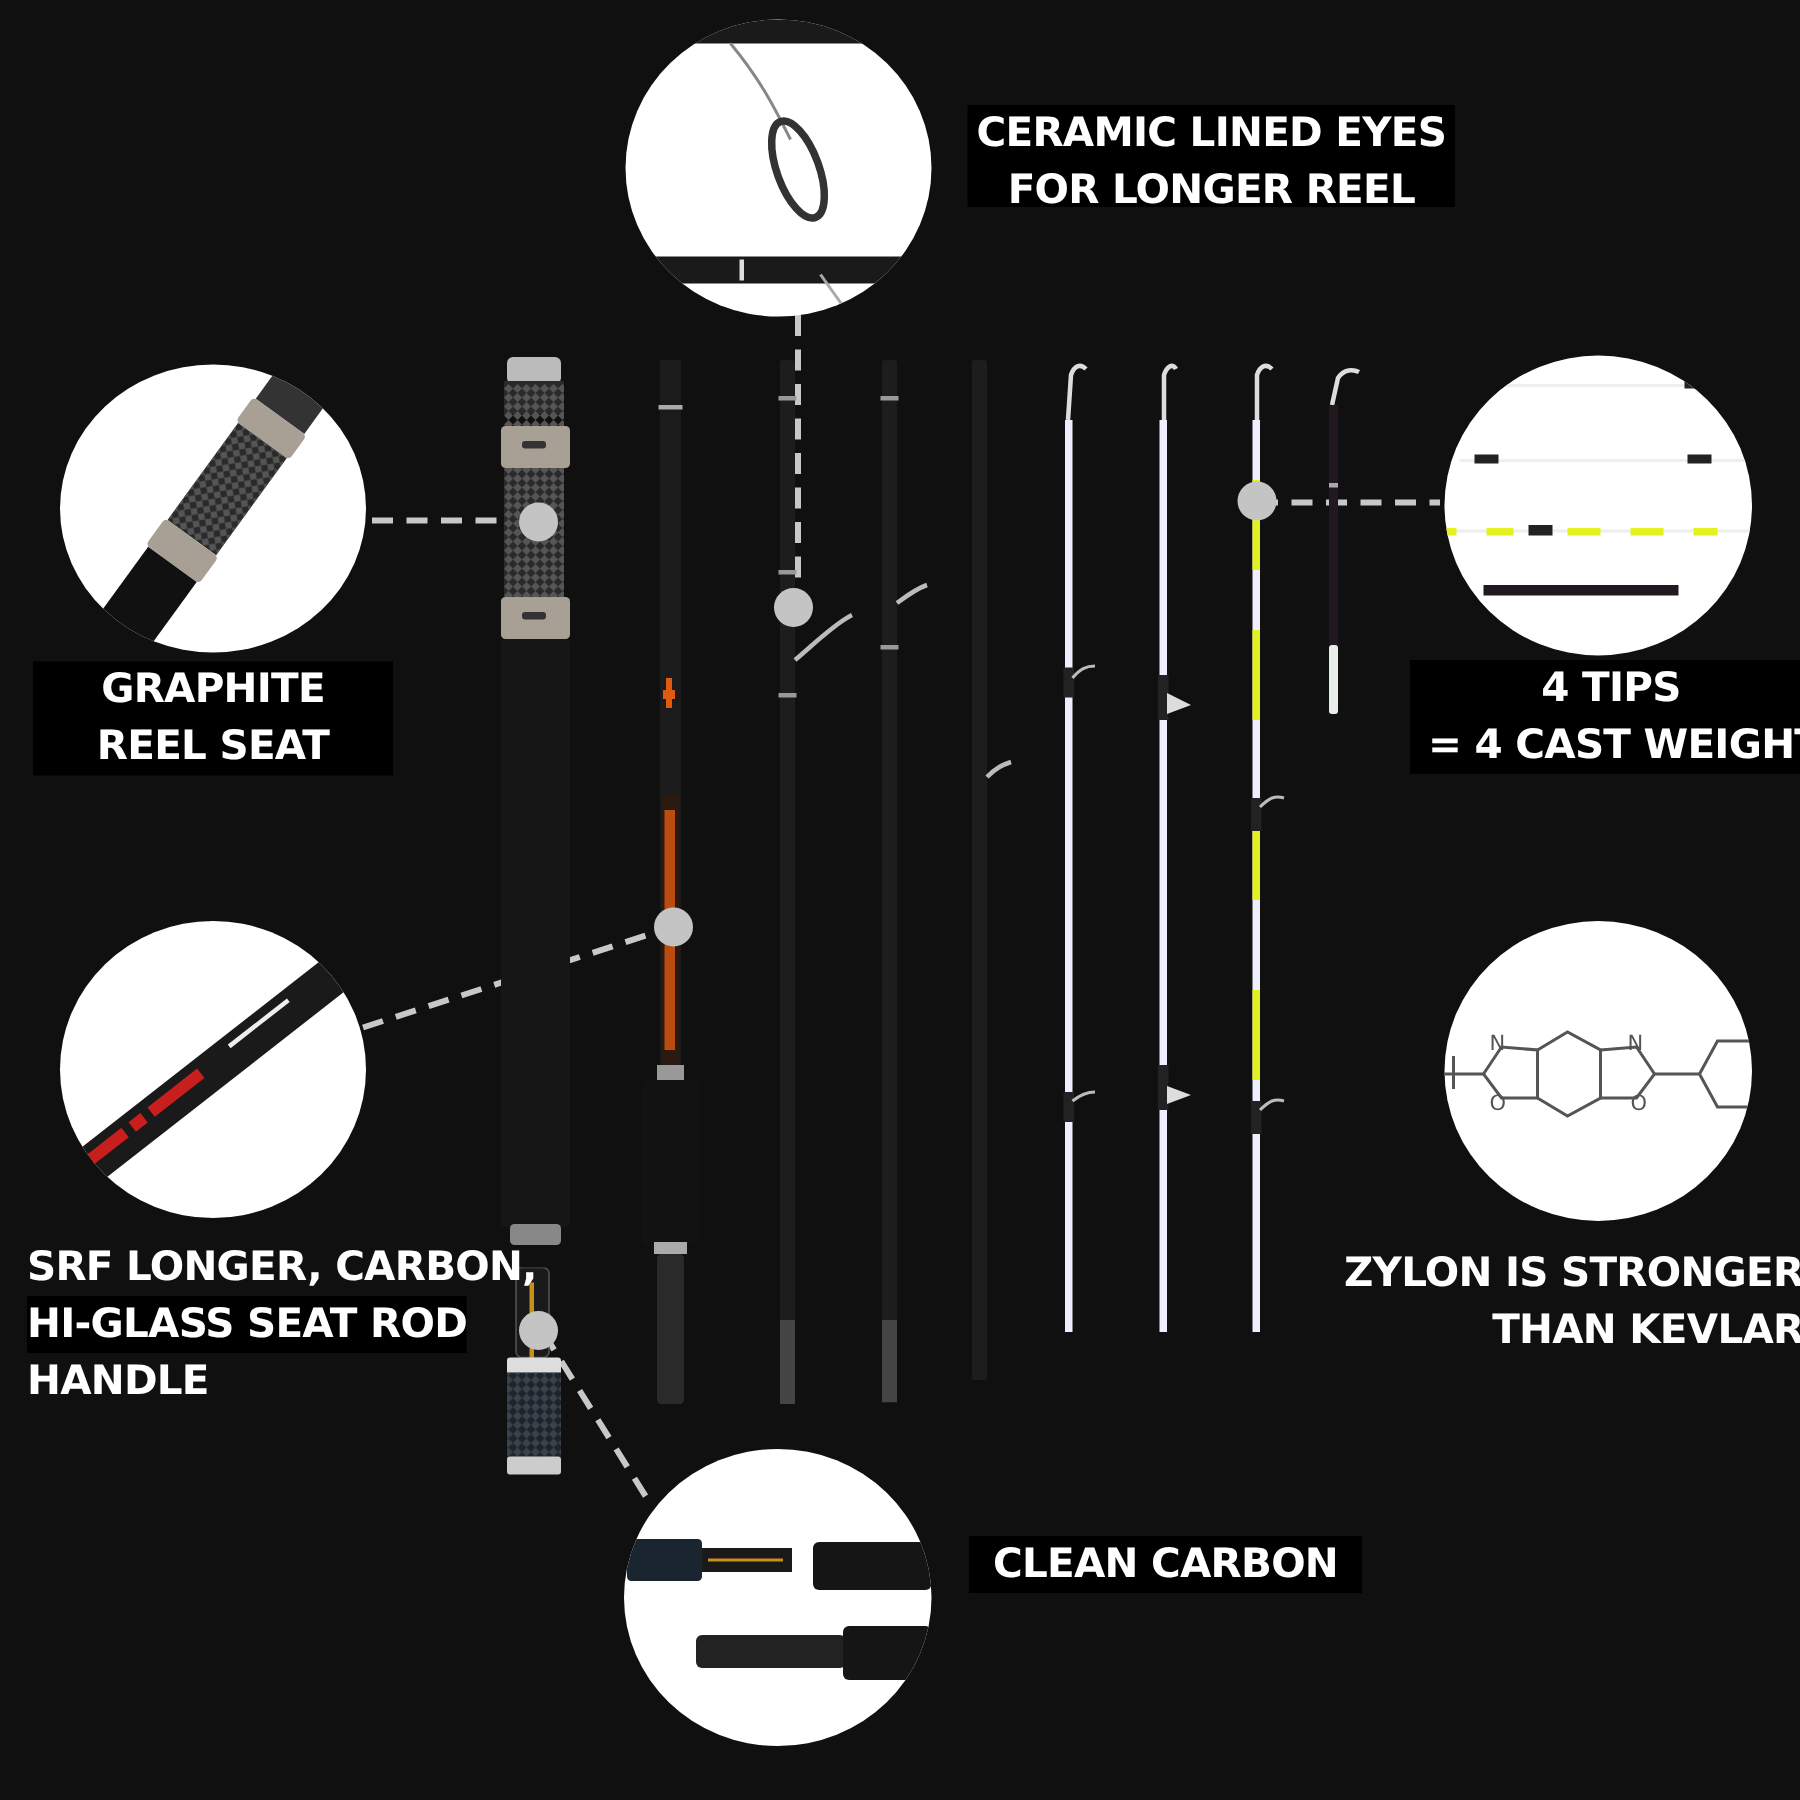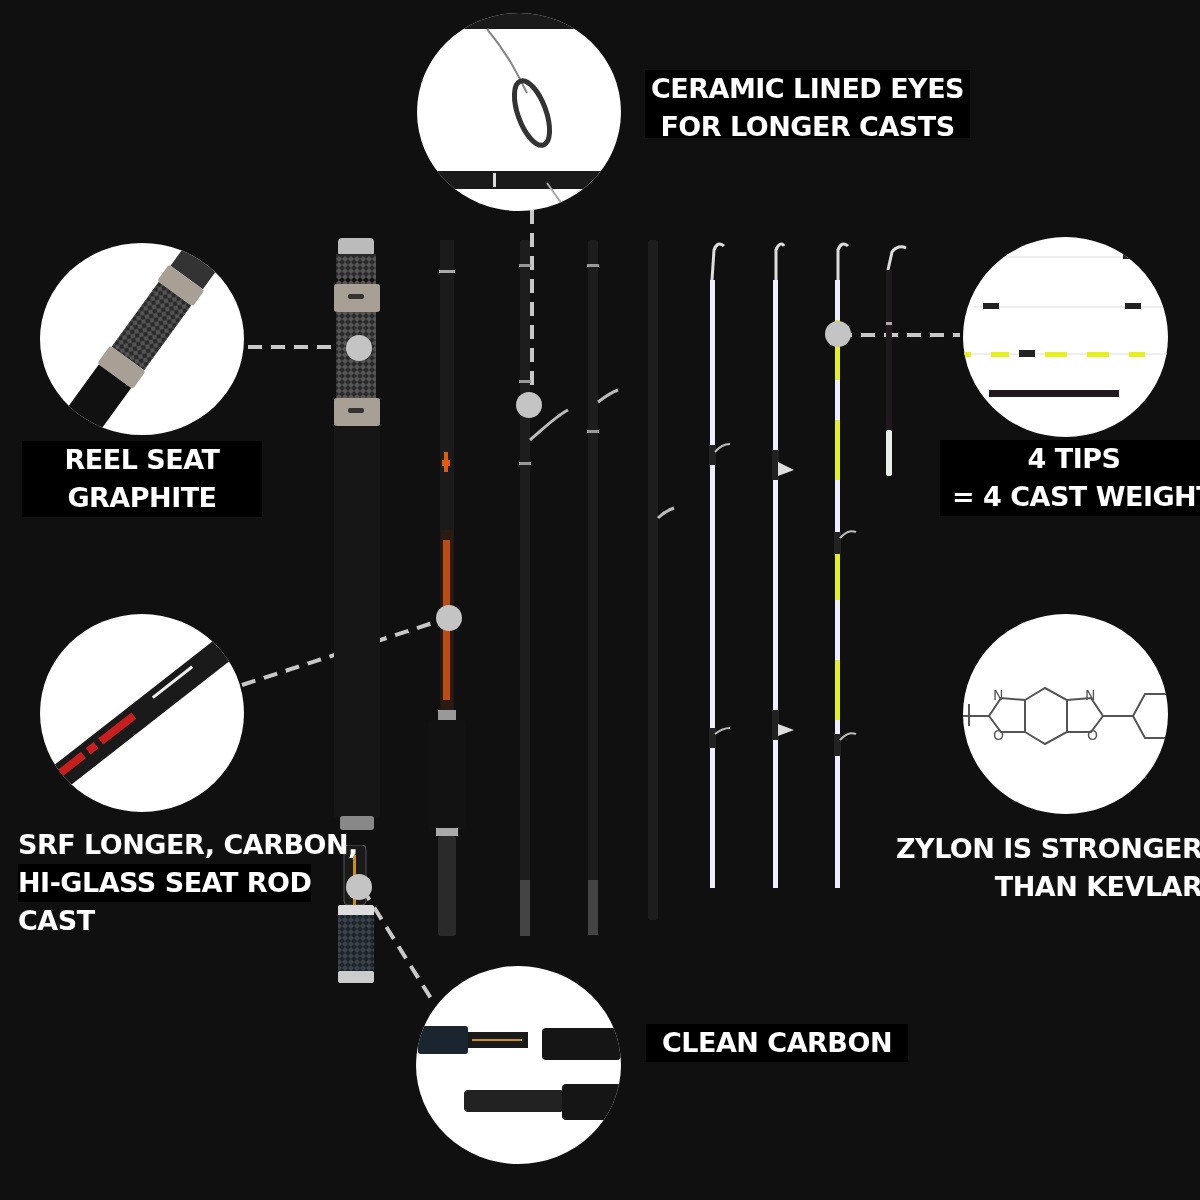--- a/index.html
+++ b/index.html
@@ -230,37 +230,37 @@
     <rect x="52" y="66" width="60" height="16" fill="#1a1a1a"></rect>
     <rect x="56" y="73" width="50" height="2" fill="#c8901a"></rect>
     <rect x="126" y="62" width="79" height="32" rx="4" fill="#151515"></rect>
     <rect x="48" y="124" width="100" height="22" rx="4" fill="#222"></rect>
     <rect x="146" y="118" width="59" height="36" rx="4" fill="#151515"></rect>
   </svg>
 </div>
 
 <div class="label" style="left:645px;top:70px;text-align:center;padding:0 6px;height:68px;">
   <span>CERAMIC LINED EYES</span>
-  <span>FOR LONGER CASTS</span>
+  <span>FOR LONGER REEL</span>
 </div>
 
 <div class="label" style="left:22px;top:441px;width:228px;text-align:center;">
+  <span>GRAPHITE</span>
   <span>REEL SEAT</span>
-  <span>GRAPHITE</span>
 </div>
 
 <div class="label" style="left:940px;top:440px;width:244px;text-align:center;padding-left:12px;">
   <span>4 TIPS</span>
   <span>= 4 CAST WEIGHTS</span>
 </div>
 
 <div class="label" style="left:12px;top:826px;background:transparent;">
   <span>SRF LONGER, CARBON,</span>
   <span style="background:#000;display:inline-block;">HI-GLASS SEAT ROD</span>
-  <span>CAST</span>
+  <span>HANDLE</span>
 </div>
 
 <div class="label" style="left:890px;top:830px;text-align:right;background:transparent;">
   <span>ZYLON IS STRONGER</span>
   <span>THAN KEVLAR</span>
 </div>
 
 <div class="label" style="left:646px;top:1024px;width:250px;text-align:center;">
   <span>CLEAN CARBON</span>
 </div>

